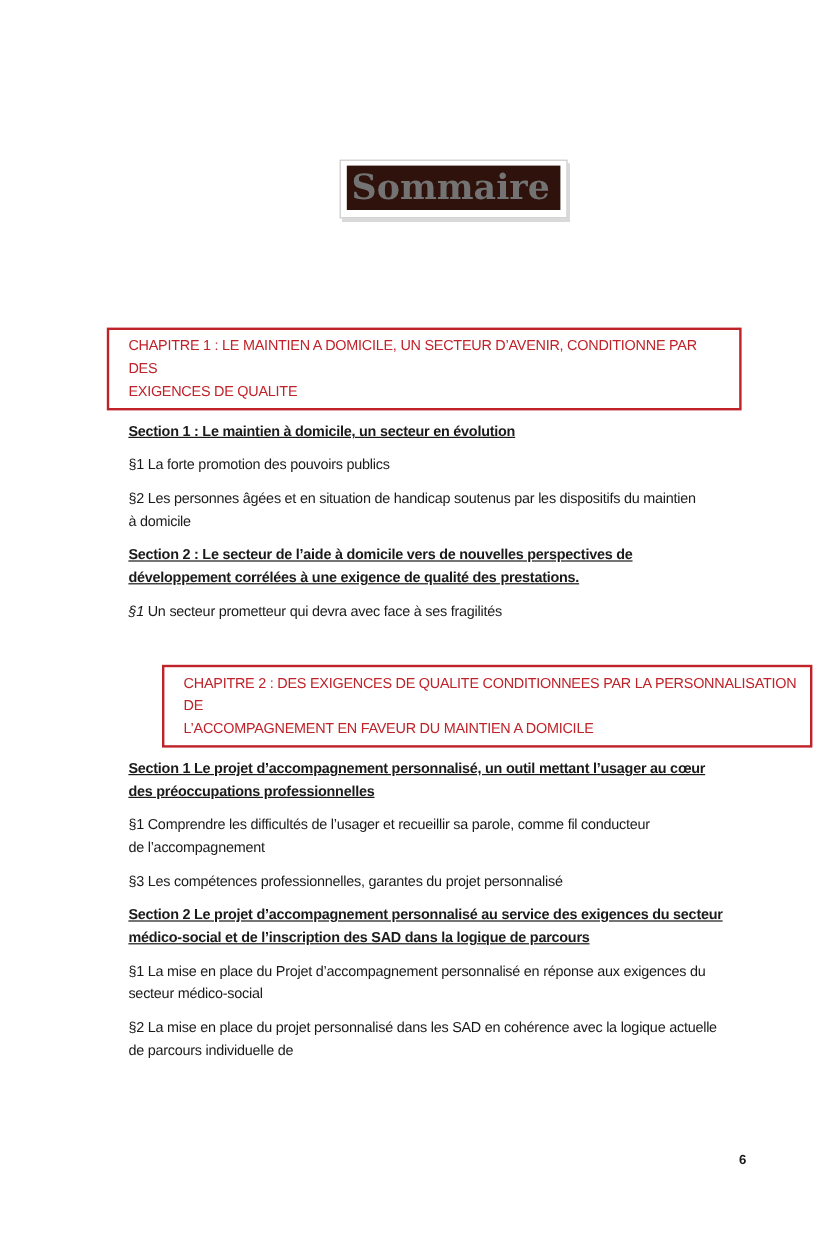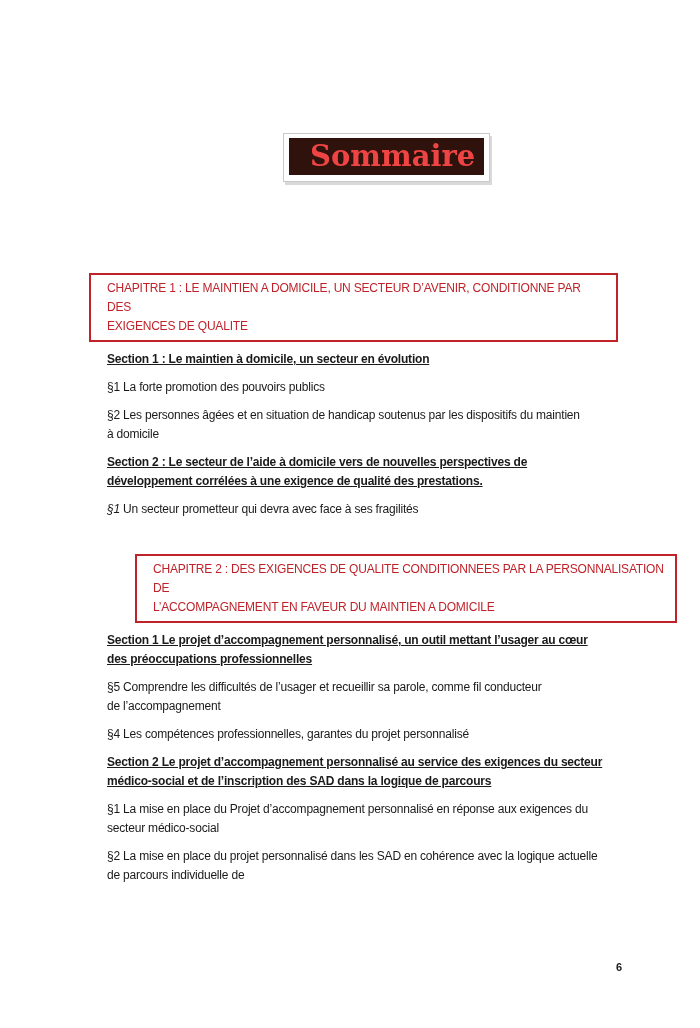--- a/index.html
+++ b/index.html
@@ -19,26 +19,26 @@
   .title-outer {
     position: absolute;
     left: 283px; top: 133px;
     background: #ffffff;
     border: 1px solid #c9c9c9;
     padding: 4px 5px 6px 5px;
     box-shadow: 2px 3px 0 #d9d9d9;
   }
   .title-inner {
     background: var(--title-bg);
-    color: #ef4444;
+    color: #737373;
     font-family: "DejaVu Serif", "Liberation Serif", serif;
     font-weight: bold;
     font-size: 29px;
     line-height: 36px;
-    padding: 0 9px 1px 21px;
+    padding: 0 9px 1px 4px;
     white-space: nowrap;
   }
   
   .toc {
     position: absolute;
     left: 89px; top: 273px;
     width: 600px;
     font-size: 12px;
     letter-spacing: -0.2px;
     line-height: 19px;
@@ -83,23 +83,23 @@
   <div class="entry">§1 La forte promotion des pouvoirs publics</div>
   <div class="entry">§2 Les personnes âgées et en situation de handicap soutenus par les dispositifs du maintien
 à domicile</div>
   <div class="entry bold">Section 2 : Le secteur de l’aide à domicile vers de nouvelles perspectives de
 développement corrélées à une exigence de qualité des prestations.</div>
   <div class="entry"><span class="inum">§1</span><span> Un secteur prometteur qui devra avec face à ses fragilités</span></div>
   <div class="chapter-box w2">CHAPITRE 2 : DES EXIGENCES DE QUALITE CONDITIONNEES PAR LA PERSONNALISATION DE
 L’ACCOMPAGNEMENT EN FAVEUR DU MAINTIEN A DOMICILE</div>
   <div class="entry bold">Section 1 Le projet d’accompagnement personnalisé, un outil mettant l’usager au cœur
 des préoccupations professionnelles</div>
-  <div class="entry">§5 Comprendre les difficultés de l’usager et recueillir sa parole, comme fil conducteur
+  <div class="entry">§1 Comprendre les difficultés de l’usager et recueillir sa parole, comme fil conducteur
 de l’accompagnement</div>
-  <div class="entry">§4 Les compétences professionnelles, garantes du projet personnalisé</div>
+  <div class="entry">§3 Les compétences professionnelles, garantes du projet personnalisé</div>
   <div class="entry bold">Section 2 Le projet d’accompagnement personnalisé au service des exigences du secteur
 médico-social et de l’inscription des SAD dans la logique de parcours</div>
   <div class="entry">§1 La mise en place du Projet d’accompagnement personnalisé en réponse aux exigences du
 secteur médico-social</div>
   <div class="entry">§2 La mise en place du projet personnalisé dans les SAD en cohérence avec la logique actuelle
 de parcours individuelle de</div>
 </div>
 
 <div class="page-number">6</div>
 

